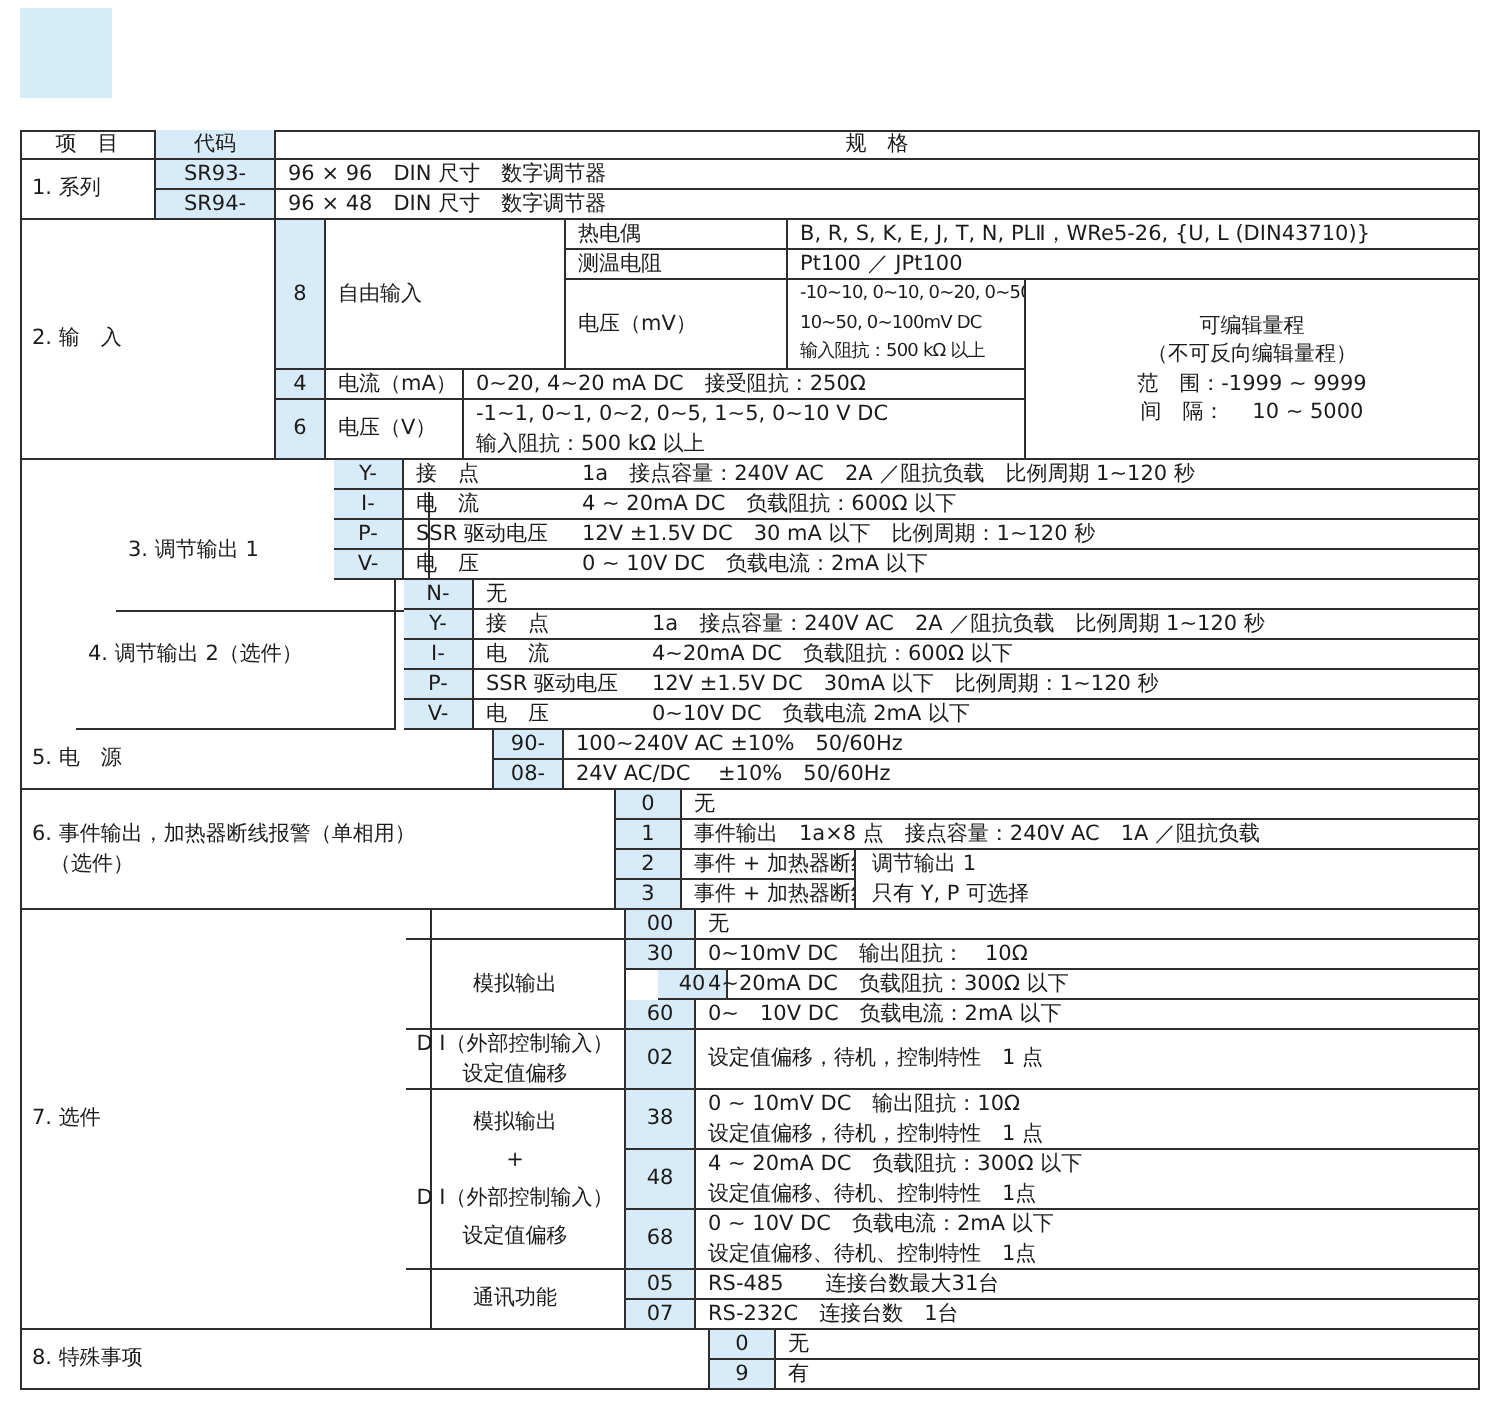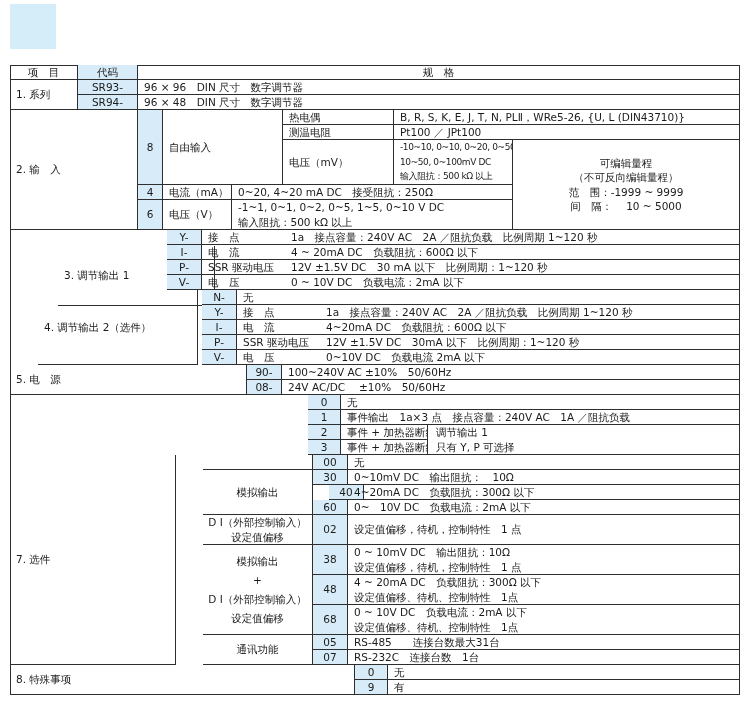--- a/index.html
+++ b/index.html
@@ -112,34 +112,38 @@
     <span class="nm">电　压</span>
       <span>0~10V DC　负载电流 2mA 以下</span>
   </div>
 
   <div class="cell pad" style="left:10px;top:365px;width:237px;height:30px;">5. 电　源</div>
   <div class="cell center blue" style="left:247px;top:365px;width:35px;height:15px;">90-</div>
   <div class="cell pad" style="left:282px;top:365px;width:458px;height:15px;">100~240V AC ±10%　50/60Hz</div>
   <div class="cell center blue" style="left:247px;top:380px;width:35px;height:15px;">08-</div>
   <div class="cell pad" style="left:282px;top:380px;width:458px;height:15px;">24V AC/DC　 ±10%　50/60Hz</div>
 
+  <div class="cell col pad" style="left:10px;top:395px;width:298px;height:60px;">
+    <div>6. 事件输出，加热器断线报警（单相用）</div>
+    <div style="padding-left:9px;">（选件）</div>
+  </div>
   <div class="cell center blue" style="left:308px;top:395px;width:33px;height:15px;">0</div>
   <div class="cell pad" style="left:341px;top:395px;width:399px;height:15px;">无</div>
   <div class="cell center blue" style="left:308px;top:410px;width:33px;height:15px;">1</div>
-  <div class="cell pad" style="left:341px;top:410px;width:399px;height:15px;">事件输出　1a×3 点　接点容量：240V AC　1A ／阻抗负载</div>
+  <div class="cell pad" style="left:341px;top:410px;width:399px;height:15px;">事件输出　1a×8 点　接点容量：240V AC　1A ／阻抗负载</div>
   <div class="cell center blue" style="left:308px;top:425px;width:33px;height:15px;">2</div>
   <div class="cell pad" style="left:341px;top:425px;width:87px;height:15px;">事件 + 加热器断线报警 (30A　CT 附带)</div>
   <div class="cell center blue" style="left:308px;top:440px;width:33px;height:15px;">3</div>
   <div class="cell pad" style="left:341px;top:440px;width:87px;height:15px;">事件 + 加热器断线报警 (50A　CT 附带)</div>
   <div class="cell col" style="left:428px;top:425px;width:312px;height:30px;padding-left:8px;">
     <div>调节输出 1</div>
     <div>只有 Y, P 可选择</div>
   </div>
 
-  <div class="cell pad" style="left:10px;top:455px;width:166px;height:210px;">7. 选件</div>
+  <div class="cell pad" style="left:10px;top:455px;width:206px;height:210px;">7. 选件</div>
   <div class="cell" style="left:203px;top:455px;width:110px;height:15px;"></div>
   <div class="cell center blue" style="left:313px;top:455px;width:35px;height:15px;">00</div>
   <div class="cell pad" style="left:348px;top:455px;width:392px;height:15px;">无</div>
 
   <div class="cell center" style="left:203px;top:470px;width:110px;height:45px;">模拟输出</div>
   <div class="cell center blue" style="left:313px;top:470px;width:35px;height:15px;">30</div>
   <div class="cell pad" style="left:348px;top:470px;width:392px;height:15px;">0~10mV DC　输出阻抗：　10Ω</div>
   <div class="cell center blue" style="left:313px;top:485px;width:35px;height:15px;margin-left:16px;">40</div>
   <div class="cell pad" style="left:348px;top:485px;width:392px;height:15px;">4~20mA DC　负载阻抗：300Ω 以下</div>
   <div class="cell center blue" style="left:313px;top:500px;width:35px;height:15px;">60</div>

